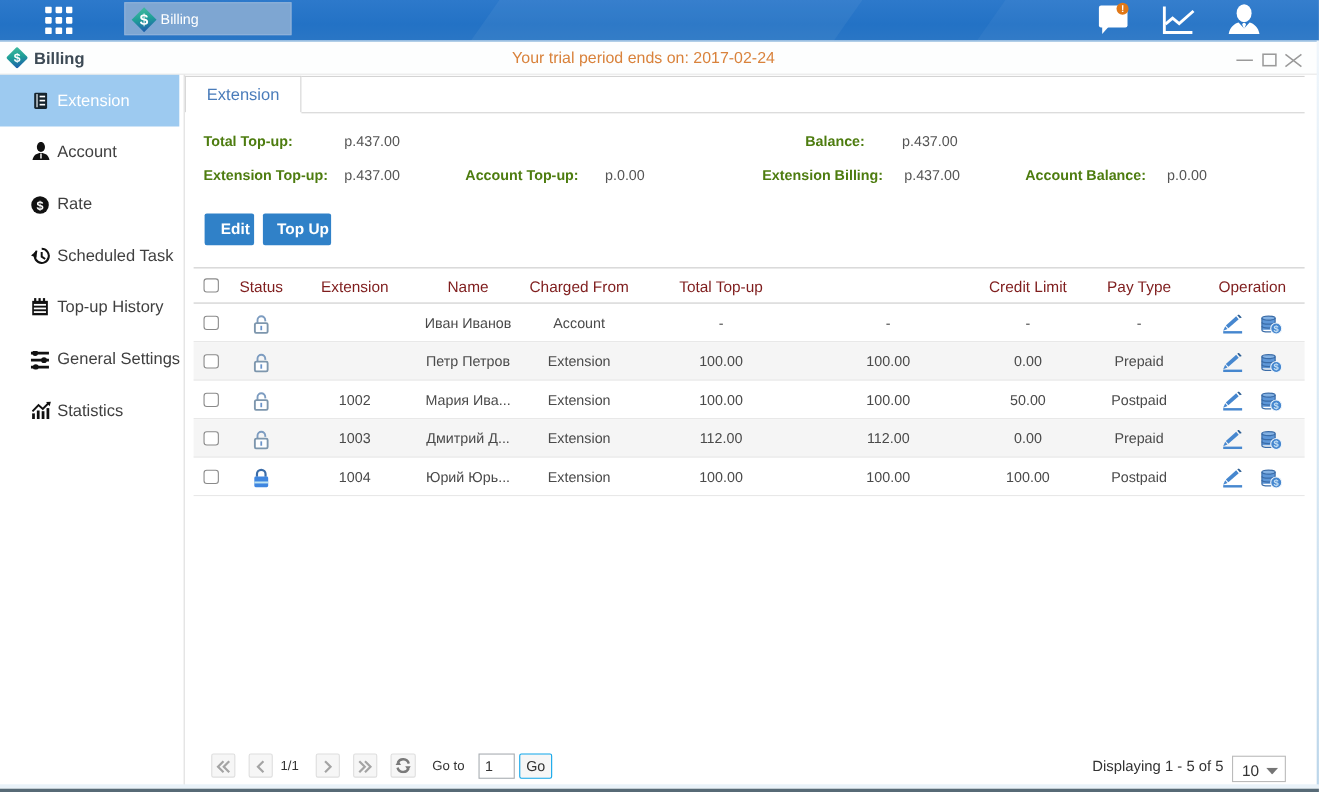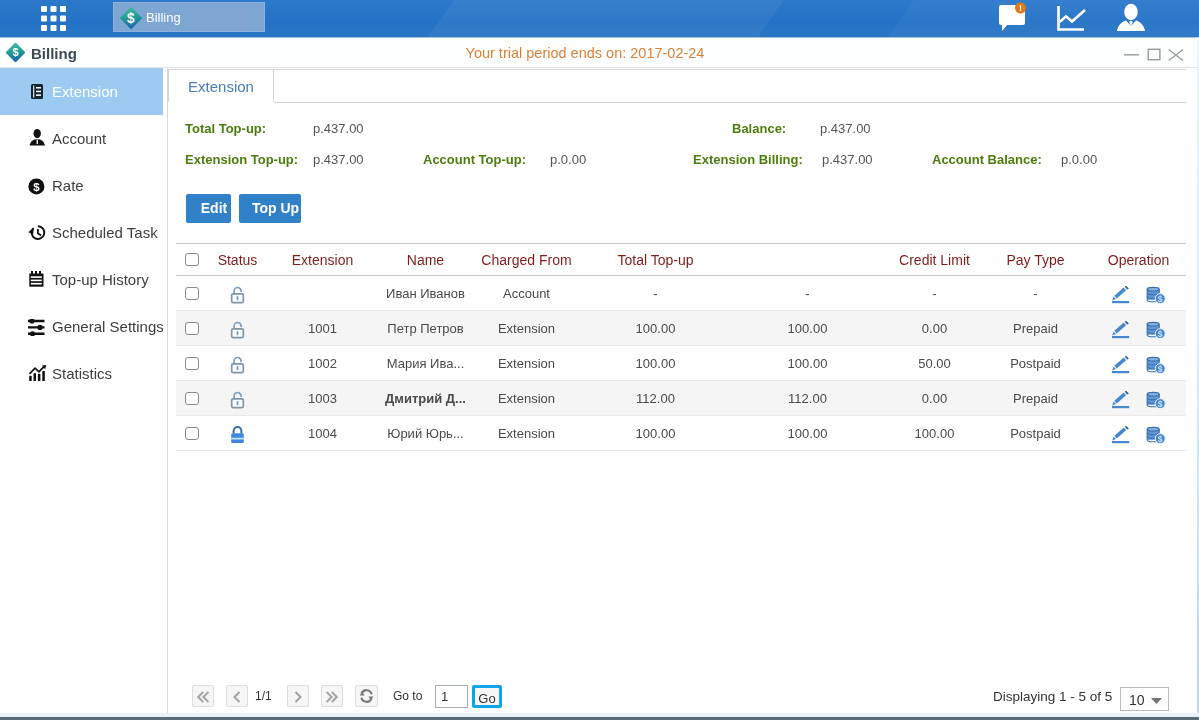--- a/index.html
+++ b/index.html
@@ -61,21 +61,21 @@
   font-size:13px; color:#4a4a4a; }
 .hrow .cell { color:#7f1d1d; font-size:14px; }
 .cbx { width:14px; height:13px; border:1px solid #8a8a8a; border-radius:3px; background:#fff; }
 
 
 .pgbtn { position:absolute; top:617px; width:22px; height:22px; background:#f6f6f6;
   border:1px solid #dedede; border-radius:2px; color:#9aa0a6; text-align:center; line-height:19px; font-size:16px; }
 .pgbtn svg.ch { margin-top:5px; }
 .pgtext { position:absolute; font-size:12px; color:#333; }
 #goto-input { position:absolute; left:267px; top:617px; width:33px; height:23px; border:1px solid #a8adb2; background:#fff; font-size:13px; padding-left:5px; line-height:21px; color:#333; }
-#go-btn { position:absolute; left:304px; top:617px; width:30px; height:23px; background:#f6f6f6; border:3px solid #0ea5e9; border-radius:2px; font-size:13px; color:#333; text-align:center; line-height:21px; }
+#go-btn { position:absolute; left:304px; top:617px; width:30px; height:23px; background:#f6f6f6; border:1px solid #0ea5e9; border-radius:2px; font-size:13px; color:#333; text-align:center; line-height:21px; }
 #dropdown { position:absolute; left:952px; top:619px; width:49px; height:24px; border:1px solid #bbb; background:#fff; }
 #dropdown .num { position:absolute; left:8px; top:4px; font-size:14px; color:#333; }
 
 
 #edge-r { position:absolute; right:0; top:37px; width:2px; height:677px; background:linear-gradient(180deg,#eef5fb 0%,#d8e8f4 55%,#bcd6ea 100%); }
 #edge-b1 { position:absolute; left:0; top:713px; width:1199px; height:4px; background:#e9f2f9; }
 #edge-b2 { position:absolute; left:0; top:717px; width:1199px; height:3px; background:#576a76; }
 </style>
 </head>
 <body>
@@ -309,21 +309,20 @@
           <div class="cell" style="left:0px; width:31px;">
             <div class="cbx"></div>
           </div>
           <div class="cell" style="left:31px; width:61px;">
             <svg width="19" height="20" viewBox="0 0 19 20" style="margin-top:3px">
   <path d="M6.1 8.8 L6.1 6 A3.5 3.5 0 0 1 13.1 6 L13.3 7.2" stroke="#7d9cc0" stroke-width="1.7" fill="none"></path>
   <rect x="3.7" y="8.8" width="11.6" height="8.8" rx="1.3" stroke="#7d96ad" stroke-width="1.7" fill="#fdfeff"></rect>
   <rect x="8.7" y="11.2" width="1.6" height="4" fill="#6a93c9"></rect>
 </svg>
           </div>
-          <div class="cell" style="left:92px; width:109px;">1001</div>
           <div class="cell" style="left:201px; width:97px;">Петр Петров</div>
           <div class="cell" style="left:298px; width:105px;">Extension</div>
           <div class="cell" style="left:403px; width:153px;">100.00</div>
           <div class="cell" style="left:556px; width:151px;">100.00</div>
           <div class="cell" style="left:707px; width:103px;">0.00</div>
           <div class="cell" style="left:810px; width:99px;">Prepaid</div>
           <div class="cell" style="left:909px; width:101px;">
             <span style="position:relative;top:2px;margin-left:6px;margin-right:14px;display:inline-flex">
               <svg width="20" height="18" viewBox="0 0 20 18">
   <polygon points="3.4,9.8 12.8,1.6 15.1,4.3 5.7,12.5" fill="#4687cf"></polygon>
@@ -390,21 +389,21 @@
             <div class="cbx"></div>
           </div>
           <div class="cell" style="left:31px; width:61px;">
             <svg width="19" height="20" viewBox="0 0 19 20" style="margin-top:3px">
   <path d="M6.1 8.8 L6.1 6 A3.5 3.5 0 0 1 13.1 6 L13.3 7.2" stroke="#7d9cc0" stroke-width="1.7" fill="none"></path>
   <rect x="3.7" y="8.8" width="11.6" height="8.8" rx="1.3" stroke="#7d96ad" stroke-width="1.7" fill="#fdfeff"></rect>
   <rect x="8.7" y="11.2" width="1.6" height="4" fill="#6a93c9"></rect>
 </svg>
           </div>
           <div class="cell" style="left:92px; width:109px;">1003</div>
-          <div class="cell" style="left:201px; width:97px;font-weight:bold;">Дмитрий Д...</div>
+          <div class="cell" style="left:201px; width:97px;">Дмитрий Д...</div>
           <div class="cell" style="left:298px; width:105px;">Extension</div>
           <div class="cell" style="left:403px; width:153px;">112.00</div>
           <div class="cell" style="left:556px; width:151px;">112.00</div>
           <div class="cell" style="left:707px; width:103px;">0.00</div>
           <div class="cell" style="left:810px; width:99px;">Prepaid</div>
           <div class="cell" style="left:909px; width:101px;">
             <span style="position:relative;top:2px;margin-left:6px;margin-right:14px;display:inline-flex">
               <svg width="20" height="18" viewBox="0 0 20 18">
   <polygon points="3.4,9.8 12.8,1.6 15.1,4.3 5.7,12.5" fill="#4687cf"></polygon>
   <polygon points="13.8,0.7 15.1,-0.4 17.9,2.7 16.1,3.4" fill="#2e5f93"></polygon>

